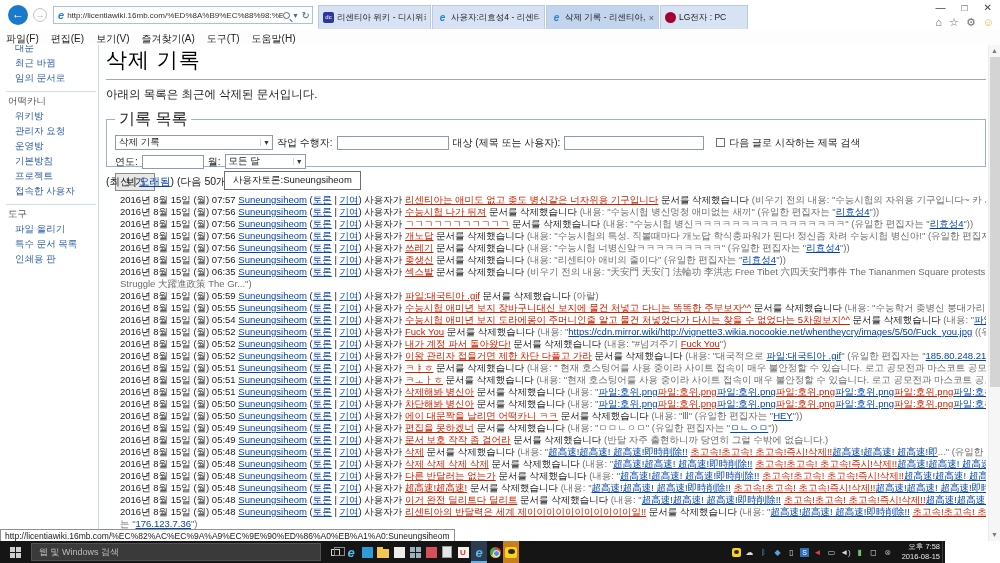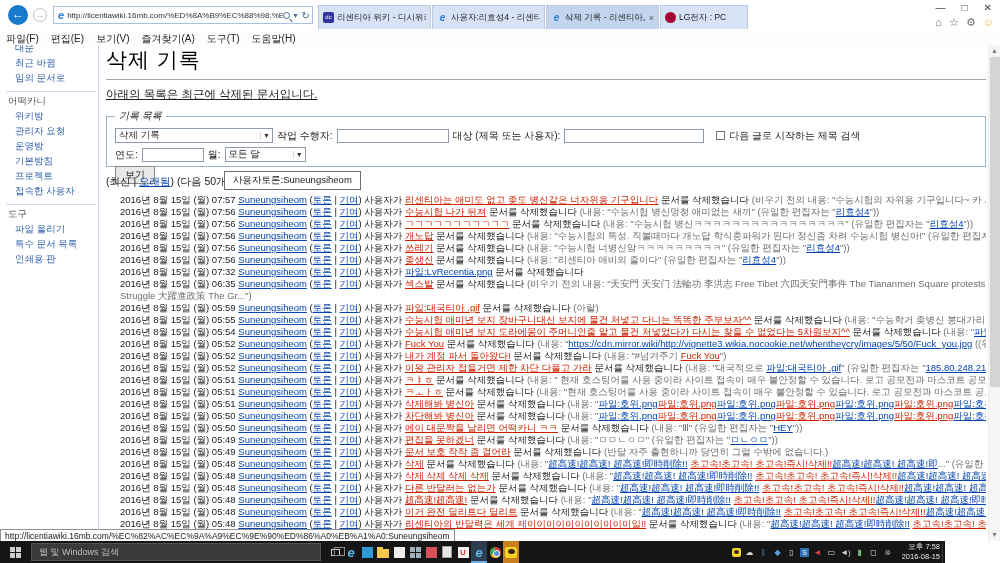--- a/index.html
+++ b/index.html
@@ -41,23 +41,23 @@
   
   .page-content { position:absolute; top:45px; left:0; right:0; height:496px; background:#fff; overflow:hidden; }
   .sidebar { position:absolute; left:6px; top:-4px; width:90px; font-size:9.5px; }
   .sb-item { color:#2f5fa8; padding:1px 0 1px 9px; white-space:nowrap; }
   .sb-section { border-top:1px solid #cfdff0; margin-top:5px; padding-top:3px; }
   .sb-head { color:#4f555a; padding-left:2px; margin-bottom:1px; }
   .v-divider { position:absolute; left:98px; top:0; bottom:0; border-left:1px solid #c8d7ea; }
   .main { position:absolute; left:106px; top:0; width:880px; }
   h1.page-title { margin:0; font-size:21px; font-weight:400; color:#000; letter-spacing:1px;
     padding:1px 0 5px; border-bottom:1px solid #a7a7a7; }
-  .intro { margin:7px 0 4px; font-size:11.5px; color:#202122;text-decoration:underline; }
+  .intro { margin:7px 0 4px; font-size:11.5px; color:#202122; }
   fieldset.log-form { margin:7px 0 0; border:1px solid #9db3cc; padding:5px 8px 5px; height:58px; position:relative; }
-  fieldset.log-form legend { font-size:10px; color:#222; padding:0 4px;font-style:italic; }
+  fieldset.log-form legend { font-size:16px; color:#222; padding:0 4px; }
   .frow { display:flex; align-items:center; gap:4px; font-size:10px; color:#222; margin-bottom:4px; white-space:nowrap; }
   .sel { border:1px solid #8c9cad; background:#fff; height:15px; display:inline-flex; align-items:center;
     font-size:9.5px; padding-left:3px; justify-content:space-between; }
   .sel .arrow { font-size:7px; color:#333; padding:0 2px; border-left:1px solid #d5d5d5; margin-left:4px; }
   .ti { border:1px solid #8c9cad; background:#fff; height:14px; display:inline-block; }
   .cb { width:9px; height:9px; border:1px solid #707070; background:#fff; display:inline-block; margin-left:8px; }
   .btn { border:1px solid #8a8a8a; background:#e8e8e8; font-size:10px; padding:1px 9px; display:inline-block; color:#222; }
   .nav-line { margin-top:8px; font-size:10.5px; position:relative; height:14px; white-space:nowrap; }
   .nav-after { position:absolute; left:212px; top:1px; }
   .link-tooltip { position:absolute; left:118px; top:-4px; background:#fff; border:1px solid #6e6e6e;
@@ -229,21 +229,20 @@
         <div class="link-tooltip">사용자토론:Suneungsiheom</div>
       </div>
 
       <ul class="log-list">
           <li><span class="seg-t">2016년 8월 15일 (월) 07:57 </span><span class="seg-b">Suneungsiheom</span><span class="seg-t"> (</span><span class="seg-b">토론</span><span class="seg-t"> | </span><span class="seg-b">기여</span><span class="seg-t">) 사용자가 </span><span class="seg-r">리센티아는 애미도 없고 좆도 병신같은 너자위용 기구입니다</span><span class="seg-t"> 문서를 삭제했습니다 </span><span class="seg-g">(비우기 전의 내용: "수능시험의 자위용 기구입니다~ 카 사이다! 가 아니라 카~ 이얏말!")</span></li>
           <li><span class="seg-t">2016년 8월 15일 (월) 07:56 </span><span class="seg-b">Suneungsiheom</span><span class="seg-t"> (</span><span class="seg-b">토론</span><span class="seg-t"> | </span><span class="seg-b">기여</span><span class="seg-t">) 사용자가 </span><span class="seg-r">수능시험 나가 뒤져</span><span class="seg-t"> 문서를 삭제했습니다 </span><span class="seg-g">(내용: "수능시험 병신멍청 애미없는 새끼" (유일한 편집자는 "</span><span class="seg-b">리효성4</span><span class="seg-g">"))</span></li>
           <li><span class="seg-t">2016년 8월 15일 (월) 07:56 </span><span class="seg-b">Suneungsiheom</span><span class="seg-t"> (</span><span class="seg-b">토론</span><span class="seg-t"> | </span><span class="seg-b">기여</span><span class="seg-t">) 사용자가 </span><span class="seg-r">ㄱㄱㄱㄱㄱㄱㄱㄱㄱㄱㄱ</span><span class="seg-t"> 문서를 삭제했습니다 </span><span class="seg-g">(내용: "수능시험 병신ㅋㅋㅋㅋㅋㅋㅋㅋㅋㅋㅋㅋㅋㅋㅋㅋ" (유일한 편집자는 "</span><span class="seg-b">리효성4</span><span class="seg-g">"))</span></li>
           <li><span class="seg-t">2016년 8월 15일 (월) 07:56 </span><span class="seg-b">Suneungsiheom</span><span class="seg-t"> (</span><span class="seg-b">토론</span><span class="seg-t"> | </span><span class="seg-b">기여</span><span class="seg-t">) 사용자가 </span><span class="seg-r">개노답</span><span class="seg-t"> 문서를 삭제했습니다 </span><span class="seg-g">(내용: "수능시험의 특성. 직볼때마다 개노답 학식충파워가 된다! 정신좀 차려 수능시험 병신아!" (유일한 편집자는 "</span></li>
           <li><span class="seg-t">2016년 8월 15일 (월) 07:56 </span><span class="seg-b">Suneungsiheom</span><span class="seg-t"> (</span><span class="seg-b">토론</span><span class="seg-t"> | </span><span class="seg-b">기여</span><span class="seg-t">) 사용자가 </span><span class="seg-r">쓰레기</span><span class="seg-t"> 문서를 삭제했습니다 </span><span class="seg-g">(내용: "수능시험 너병신앜ㅋㅋㅋㅋㅋㅋㅋㅋㅋ" (유일한 편집자는 "</span><span class="seg-b">리효성4</span><span class="seg-g">"))</span></li>
           <li><span class="seg-t">2016년 8월 15일 (월) 07:56 </span><span class="seg-b">Suneungsiheom</span><span class="seg-t"> (</span><span class="seg-b">토론</span><span class="seg-t"> | </span><span class="seg-b">기여</span><span class="seg-t">) 사용자가 </span><span class="seg-r">좆생신</span><span class="seg-t"> 문서를 삭제했습니다 </span><span class="seg-g">(내용: "리센티아 애비의 줄이다" (유일한 편집자는 "</span><span class="seg-b">리효성4</span><span class="seg-g">"))</span></li>
-          <li><span class="seg-t">2016년 8월 15일 (월) 07:32 </span><span class="seg-b">Suneungsiheom</span><span class="seg-t"> (</span><span class="seg-b">토론</span><span class="seg-t"> | </span><span class="seg-b">기여</span><span class="seg-t">) 사용자가 </span><span class="seg-b">파일:LvRecentia.png</span><span class="seg-t"> 문서를 삭제했습니다</span></li>
           <li><span class="seg-t">2016년 8월 15일 (월) 06:35 </span><span class="seg-b">Suneungsiheom</span><span class="seg-t"> (</span><span class="seg-b">토론</span><span class="seg-t"> | </span><span class="seg-b">기여</span><span class="seg-t">) 사용자가 </span><span class="seg-r">섹스발</span><span class="seg-t"> 문서를 삭제했습니다 </span><span class="seg-g">(비우기 전의 내용: "天安門 天安门 法輪功 李洪志 Free Tibet 六四天安門事件 The Tiananmen Square protests of 1989 天安門大屠殺 The Tiananmen Square Massacre 反右派鬥爭 The Anti-Rightist</span></li>
           <li class="cont"><span class="seg-g">Struggle 大躍進政策 The Gr...")</span></li>
           <li><span class="seg-t">2016년 8월 15일 (월) 05:59 </span><span class="seg-b">Suneungsiheom</span><span class="seg-t"> (</span><span class="seg-b">토론</span><span class="seg-t"> | </span><span class="seg-b">기여</span><span class="seg-t">) 사용자가 </span><span class="seg-r">파일:대국티아 .gif</span><span class="seg-t"> 문서를 삭제했습니다 </span><span class="seg-g">(아랄)</span></li>
           <li><span class="seg-t">2016년 8월 15일 (월) 05:55 </span><span class="seg-b">Suneungsiheom</span><span class="seg-t"> (</span><span class="seg-b">토론</span><span class="seg-t"> | </span><span class="seg-b">기여</span><span class="seg-t">) 사용자가 </span><span class="seg-r">수능시험 애미년 보지 장바구니대신 보지에 물건 처넣고 다니는 똑똑한 주부보자^^</span><span class="seg-t"> 문서를 삭제했습니다 </span><span class="seg-g">(내용: "수능학거 좆병신 붕대가리 사이비교주새끼 뒤져라" (유일한 편집자는 "</span></li>
           <li><span class="seg-t">2016년 8월 15일 (월) 05:54 </span><span class="seg-b">Suneungsiheom</span><span class="seg-t"> (</span><span class="seg-b">토론</span><span class="seg-t"> | </span><span class="seg-b">기여</span><span class="seg-t">) 사용자가 </span><span class="seg-r">수능시험 애미년 보지 도라에몽이 주머니인줄 알고 물건 처넣었다가 다시는 찾을 수 없었다는 5차원보지^^</span><span class="seg-t"> 문서를 삭제했습니다 </span><span class="seg-g">(내용: "</span><span class="seg-b">파일:똥.png</span></li>
           <li><span class="seg-t">2016년 8월 15일 (월) 05:52 </span><span class="seg-b">Suneungsiheom</span><span class="seg-t"> (</span><span class="seg-b">토론</span><span class="seg-t"> | </span><span class="seg-b">기여</span><span class="seg-t">) 사용자가 </span><span class="seg-r">Fuck You</span><span class="seg-t"> 문서를 삭제했습니다 </span><span class="seg-g">(내용: "</span><span class="seg-b">https://cdn.mirror.wiki/http://vignette3.wikia.nocookie.net/whentheycry/images/5/50/Fuck_you.jpg</span><span class="seg-g"> ((위키))")</span></li>
           <li><span class="seg-t">2016년 8월 15일 (월) 05:52 </span><span class="seg-b">Suneungsiheom</span><span class="seg-t"> (</span><span class="seg-b">토론</span><span class="seg-t"> | </span><span class="seg-b">기여</span><span class="seg-t">) 사용자가 </span><span class="seg-r">내가 계정 파서 돌아왔다!</span><span class="seg-t"> 문서를 삭제했습니다 </span><span class="seg-g">(내용: "#넘겨주기 </span><span class="seg-r">Fuck You</span><span class="seg-g">")</span></li>
           <li><span class="seg-t">2016년 8월 15일 (월) 05:52 </span><span class="seg-b">Suneungsiheom</span><span class="seg-t"> (</span><span class="seg-b">토론</span><span class="seg-t"> | </span><span class="seg-b">기여</span><span class="seg-t">) 사용자가 </span><span class="seg-r">이왕 관리자 접을거면 제한 차단 다풀고 가라</span><span class="seg-t"> 문서를 삭제했습니다 </span><span class="seg-g">(내용: "대국적으로 </span><span class="seg-b">파일:대국티아 .gif</span><span class="seg-g">" (유일한 편집자는 "</span><span class="seg-b">185.80.248.21</span></li>
           <li><span class="seg-t">2016년 8월 15일 (월) 05:51 </span><span class="seg-b">Suneungsiheom</span><span class="seg-t"> (</span><span class="seg-b">토론</span><span class="seg-t"> | </span><span class="seg-b">기여</span><span class="seg-t">) 사용자가 </span><span class="seg-r">ㅋㅑㅎ</span><span class="seg-t"> 문서를 삭제했습니다 </span><span class="seg-g">(내용: " 현재 호스팅어를 사용 중이라 사이트 접속이 매우 불안정할 수 있습니다. 로고 공모전과 마스코트 공모전에 참여해 주세요. 리..." (유일한 편집자는 "</span></li>
           <li><span class="seg-t">2016년 8월 15일 (월) 05:51 </span><span class="seg-b">Suneungsiheom</span><span class="seg-t"> (</span><span class="seg-b">토론</span><span class="seg-t"> | </span><span class="seg-b">기여</span><span class="seg-t">) 사용자가 </span><span class="seg-r">ㅋㅗㅏㅎ</span><span class="seg-t"> 문서를 삭제했습니다 </span><span class="seg-g">(내용: "현재 호스팅어를 사용 중이라 사이트 접속이 매우 불안정할 수 있습니다. 로고 공모전과 마스코트 공모전에 참여해 주세요. 리..." (유일한 편집자는 "</span></li>

